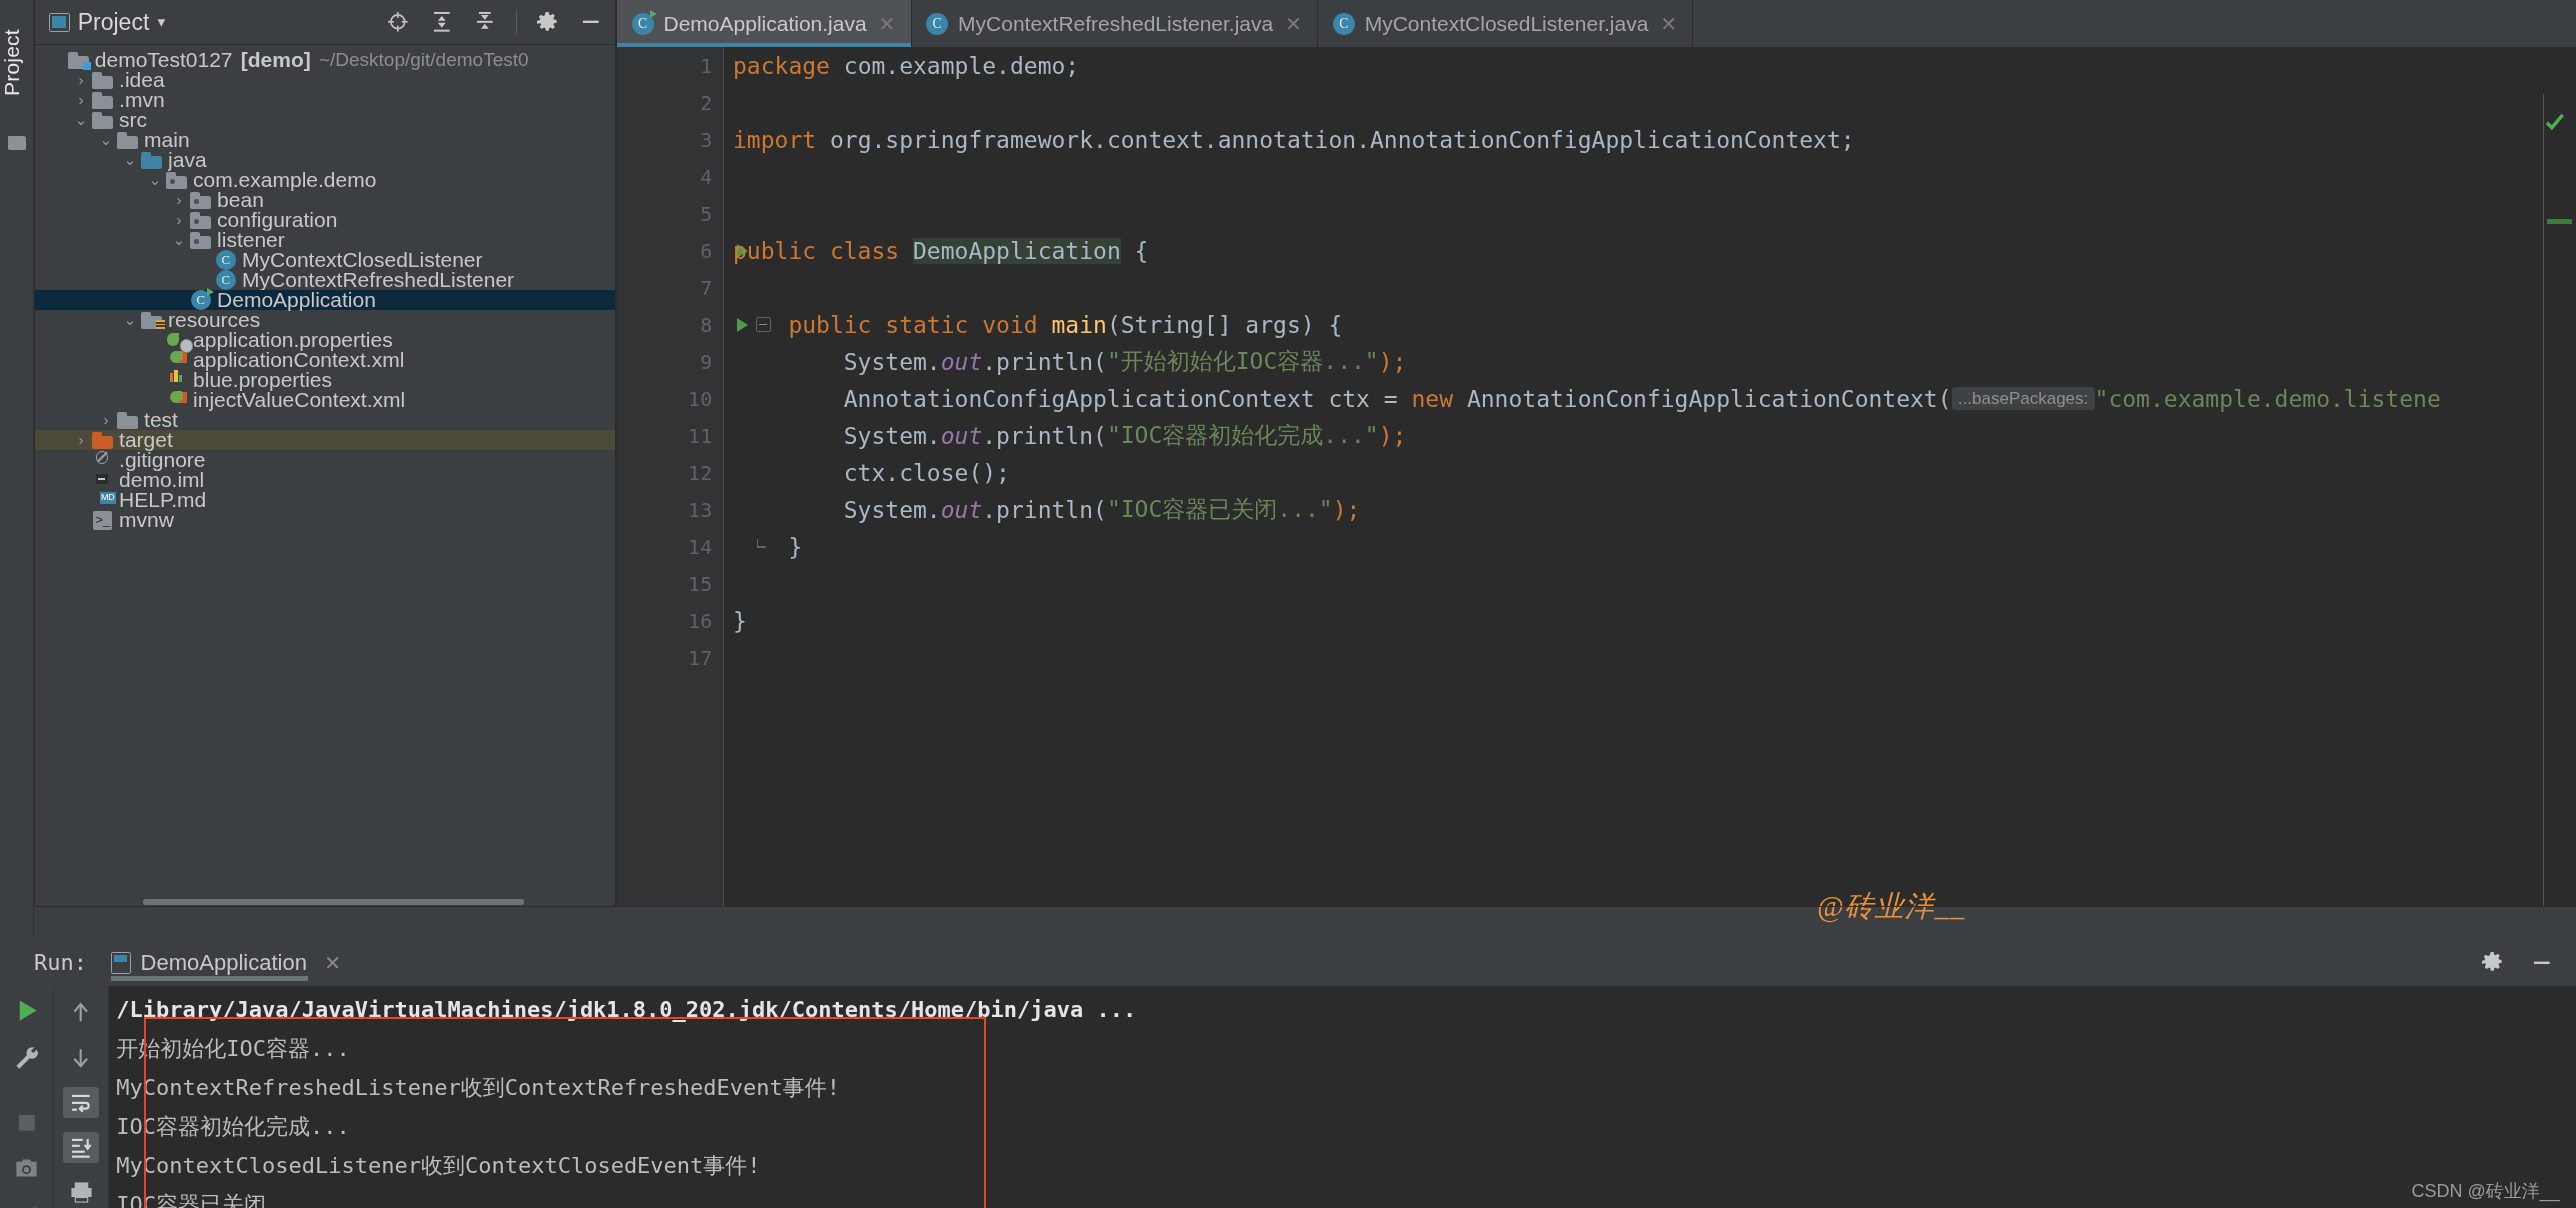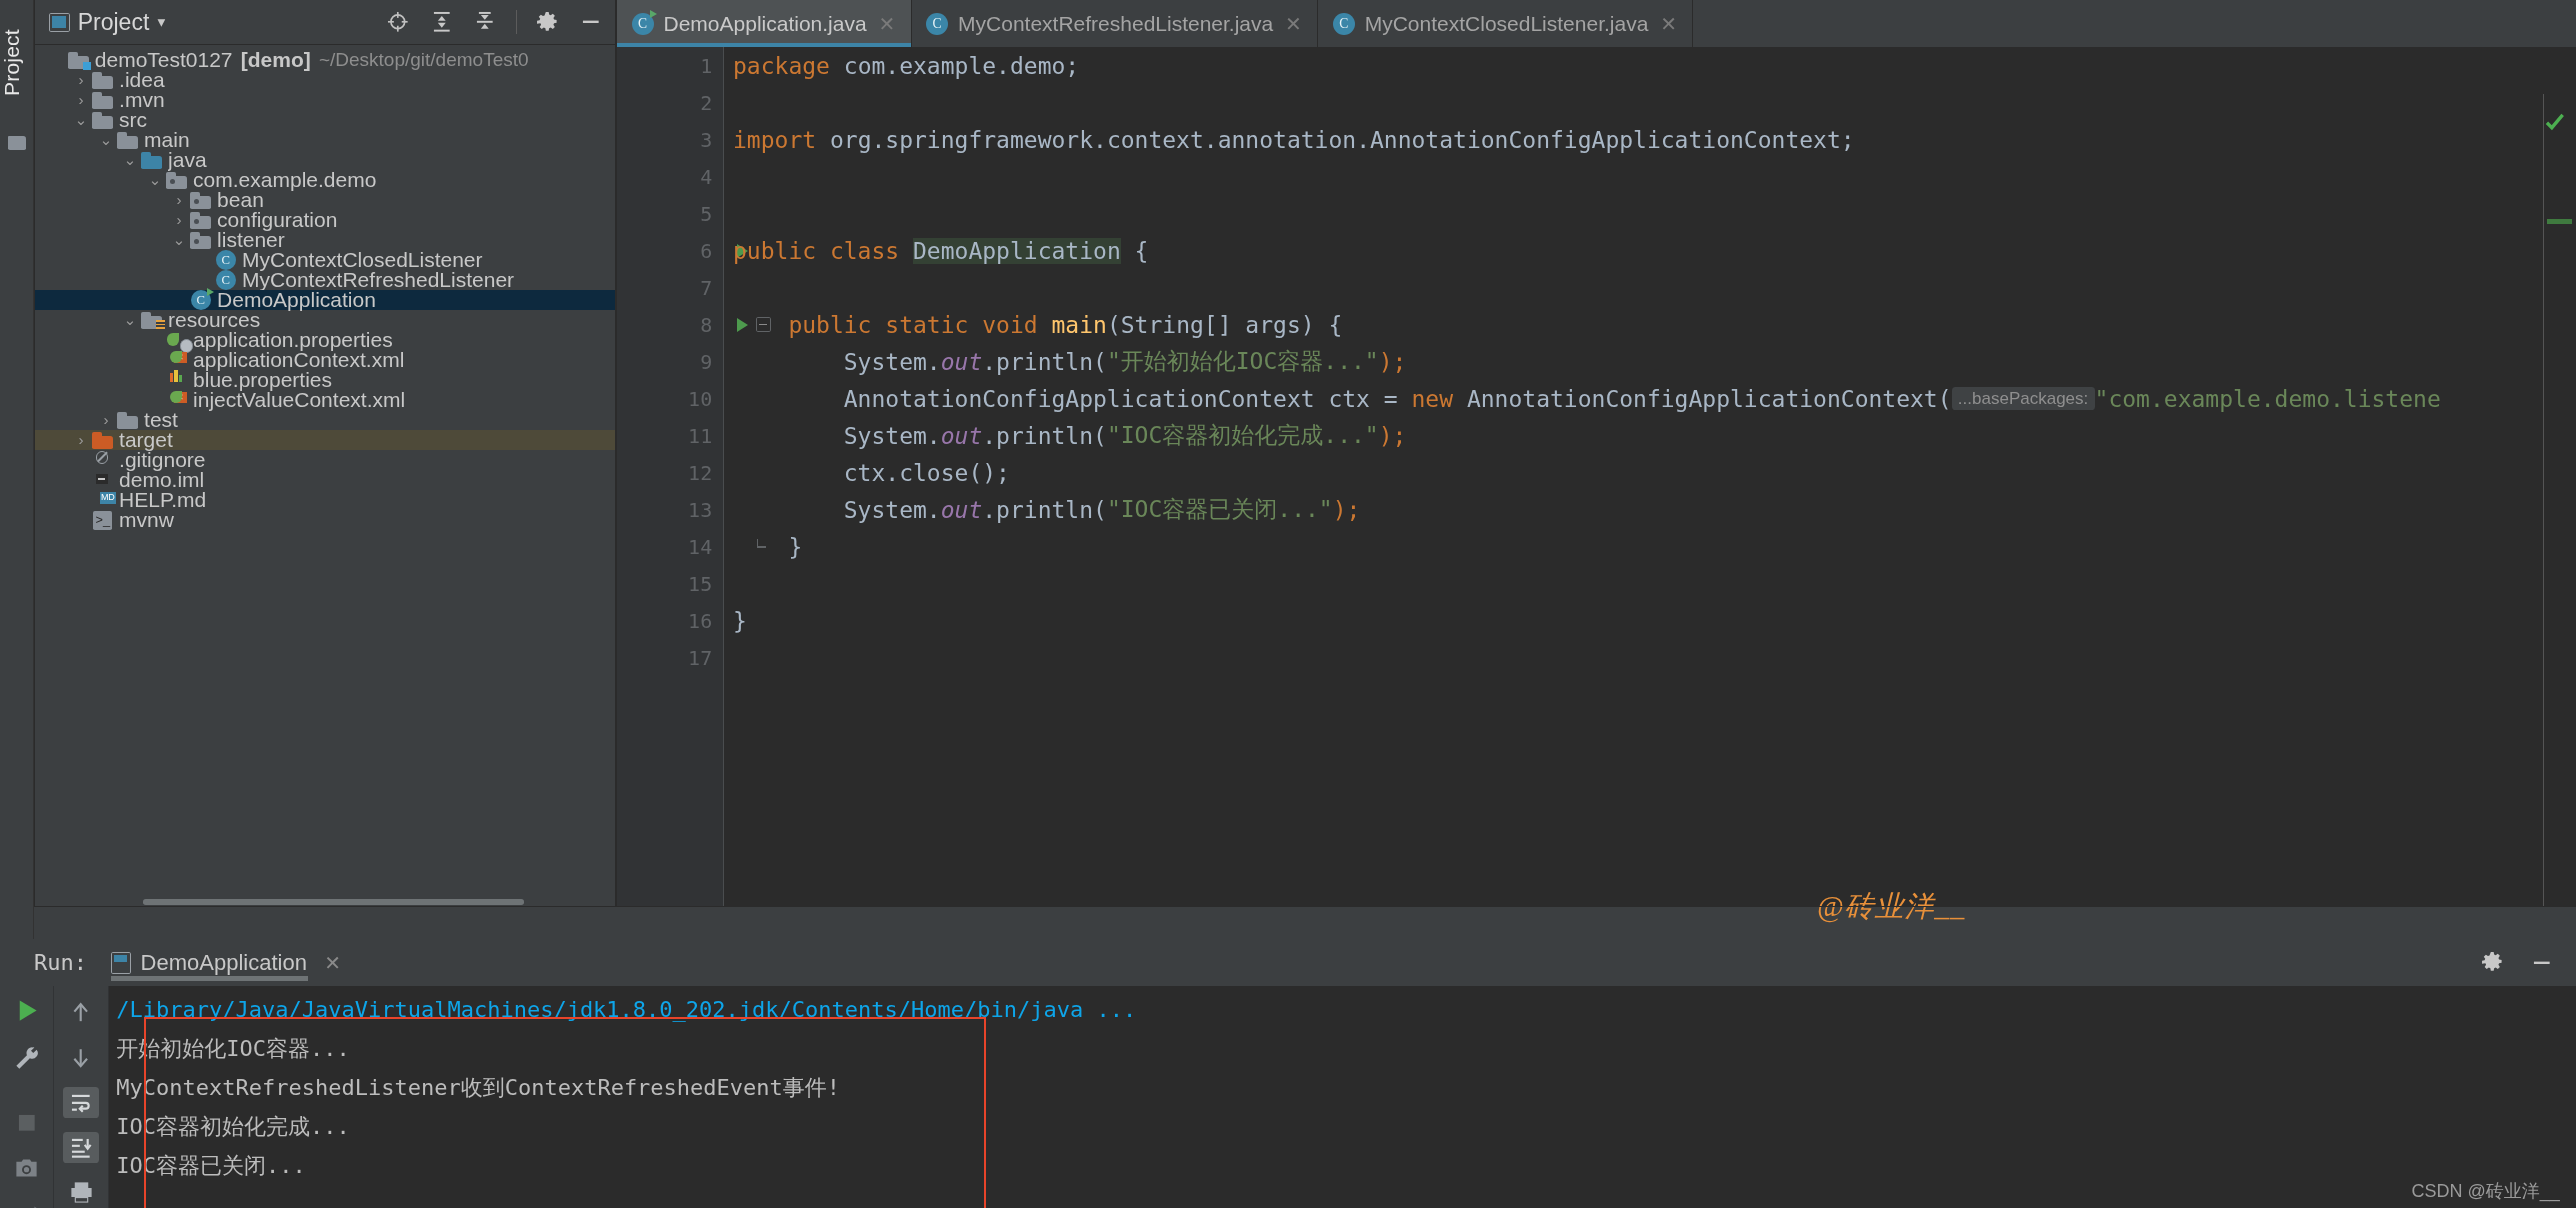--- a/index.html
+++ b/index.html
@@ -164,21 +164,21 @@
 
   .run-body { position: absolute; left: 0; right: 0; top: 47px; bottom: 0; display: flex; }
   .run-gut1 { width: 53px; display: flex; flex-direction: column; align-items: center; padding-top: 11px; gap: 20px; }
   .run-gut2 { width: 56px; display: flex; flex-direction: column; align-items: center; padding-top: 11px; gap: 14.5px;
               border-left: 0.9px solid #313335; border-right: 0.9px solid #313335; }
   .gbtn { width: 36px; height: 36px; display: flex; align-items: center; justify-content: center; }
   .gbtn.boxed { background: #585c5e; border-radius: 3.6px; }
   .console { flex: 1; background: #2b2b2b; position: relative; padding: 3.6px 0 0 7.3px; overflow: hidden; }
   .conline { font-family: "DejaVu Sans Mono", monospace; font-size: 22px; color: #bcbcbc;
              line-height: 39px; white-space: pre; }
-  .conline.cmd { color: #0ea5e9; }
+  .conline.cmd { color: #e5e5e5; font-weight: bold; }
   .red-box { position: absolute; left: 144px; top: 78px; width: 842px; height: 193px;
              border: 2.7px solid #e8442a; pointer-events: none; }
   .csdn { position: absolute; right: 16.3px; bottom: 5.4px; color: #9a9a9a; font-size: 18px; }
 
   .hsep { position: absolute; left: 34px; right: 0; top: 906px; height: 0.9px; background: #2b2b2b; }
   .tree-hscroll { position: absolute; left: 109px; bottom: 1.8px; width: 381px; height: 6.3px; background: #6e7375; border-radius: 2.7px; }
 </style>
 </head>
 <body>
 
@@ -691,20 +691,21 @@
               <rect x="6" y="16" width="12" height="5" fill="#b0b5ba"></rect>
               <rect x="7" y="17" width="10" height="3" fill="#3c3f41"></rect>
             </svg>
           </div>
       </div>
       <div class="console" id="console">
           <div class="conline cmd">/Library/Java/JavaVirtualMachines/jdk1.8.0_202.jdk/Contents/Home/bin/java ...</div>
           <div class="conline">开始初始化IOC容器...</div>
           <div class="conline">MyContextRefreshedListener收到ContextRefreshedEvent事件!</div>
           <div class="conline">IOC容器初始化完成...</div>
+          <div class="conline">MyContextClosedListener收到ContextClosedEvent事件!</div>
           <div class="conline">IOC容器已关闭...</div>
         </div>
     </div>
 
     <div class="red-box"></div>
     <div class="csdn">CSDN @砖业洋__</div>
   </div>
 </div>
 
 

